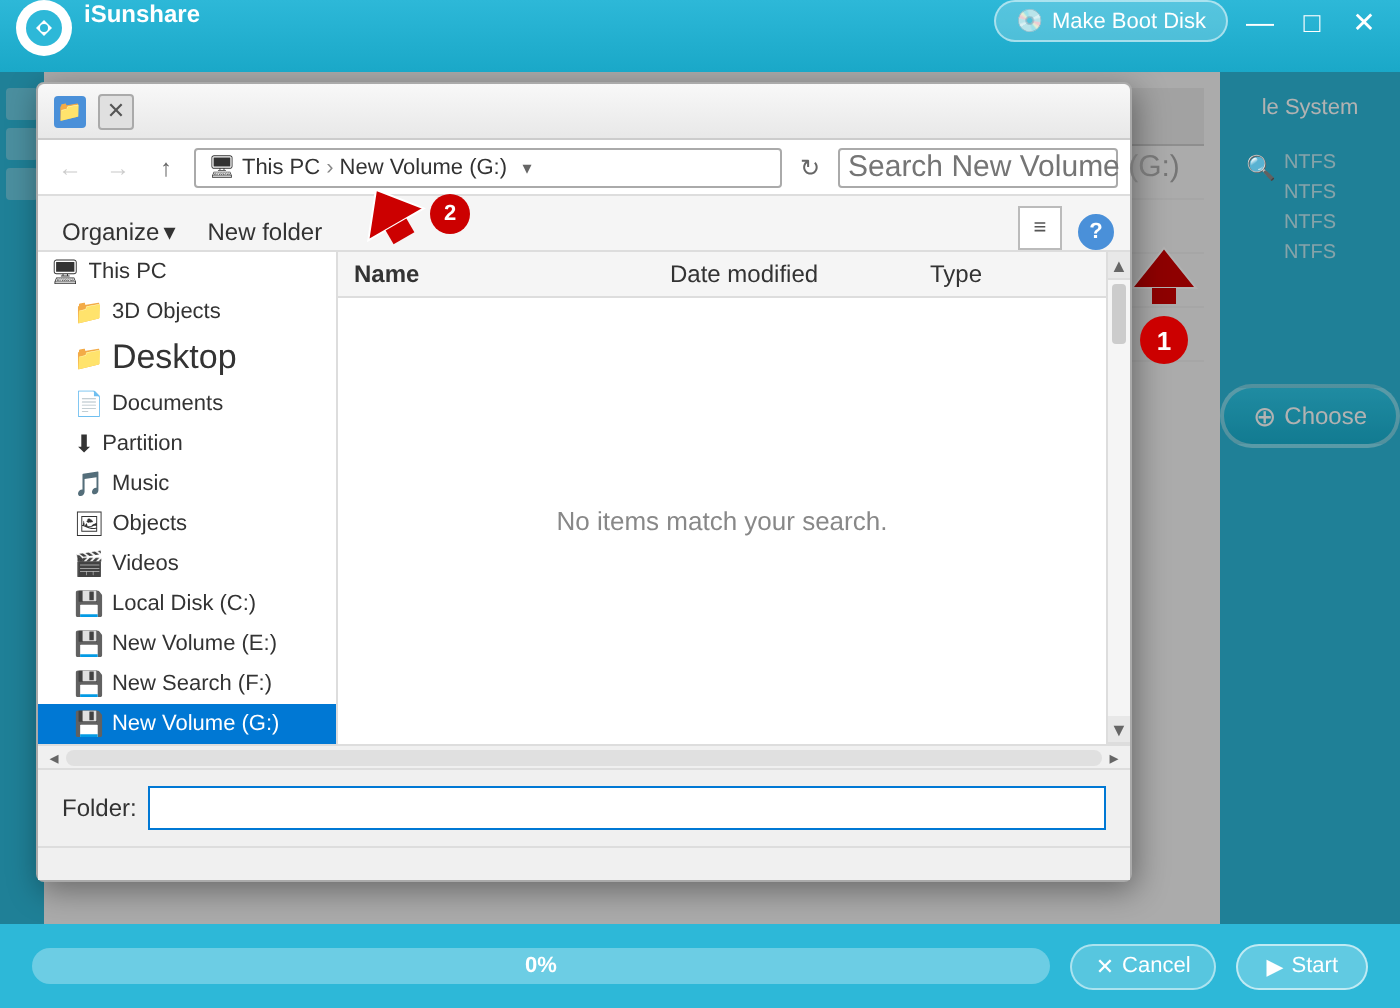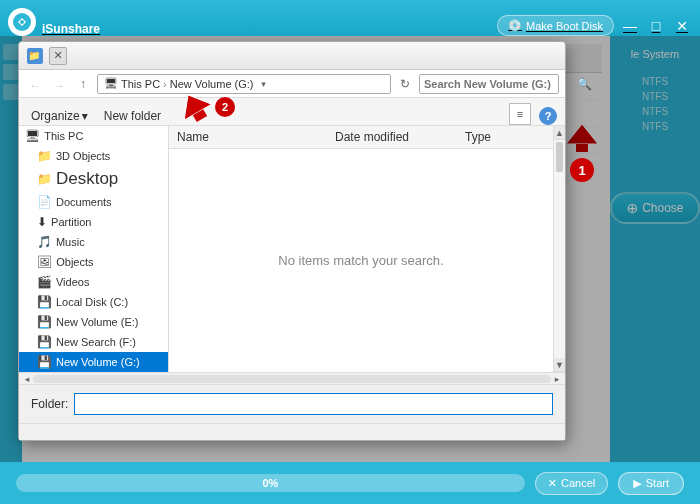--- a/index.html
+++ b/index.html
@@ -20,24 +20,23 @@
       position: relative;
       display: flex;
       flex-direction: column;
     }
 
     
     .title-bar {
       height: 36px;
       background: linear-gradient(180deg, #2db8d8 0%, #1aa8c8 100%);
       display: flex;
-      align-items: flex-end;
+      align-items: flex-start;
       padding: 0 8px;
       flex-shrink: 0;
-      text-decoration: underline;
     }
     .title-bar-logo {
       width: 28px;
       height: 28px;
       background: #fff;
       border-radius: 50%;
       display: flex;
       align-items: center;
       justify-content: center;
       margin-right: 6px;
@@ -306,24 +305,23 @@
       border-radius: 2px;
       display: flex;
       align-items: center;
       padding: 0 4px;
       background: #fff;
     }
     .search-input {
       flex: 1;
       border: none;
       outline: none;
-      font-size: 11px;
+      font-size: 15px;
       color: #333;
       background: transparent;
-      font-weight: bold;
     }
     .search-icon-btn {
       color: #666;
       font-size: 12px;
       cursor: pointer;
     }
     .refresh-btn {
       width: 20px;
       height: 20px;
       display: flex;
@@ -428,21 +426,21 @@
       flex-direction: column;
     }
     .file-list-header {
       display: flex;
       padding: 4px 8px;
       border-bottom: 1px solid #ddd;
       font-size: 12px;
       color: #333;
       background: #f5f5f5;
     }
-    .file-col-name { flex: 1; }
+    .file-col-name { flex: 1; font-weight: bold; }
     .file-col-date { width: 130px; }
     .file-col-type { width: 80px; }
     .file-empty {
       flex: 1;
       display: flex;
       align-items: center;
       justify-content: center;
       color: #888;
       font-size: 13px;
       padding: 20px;

